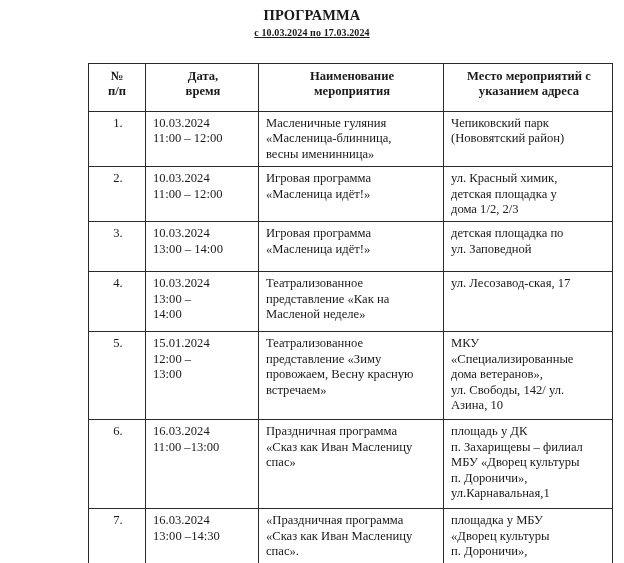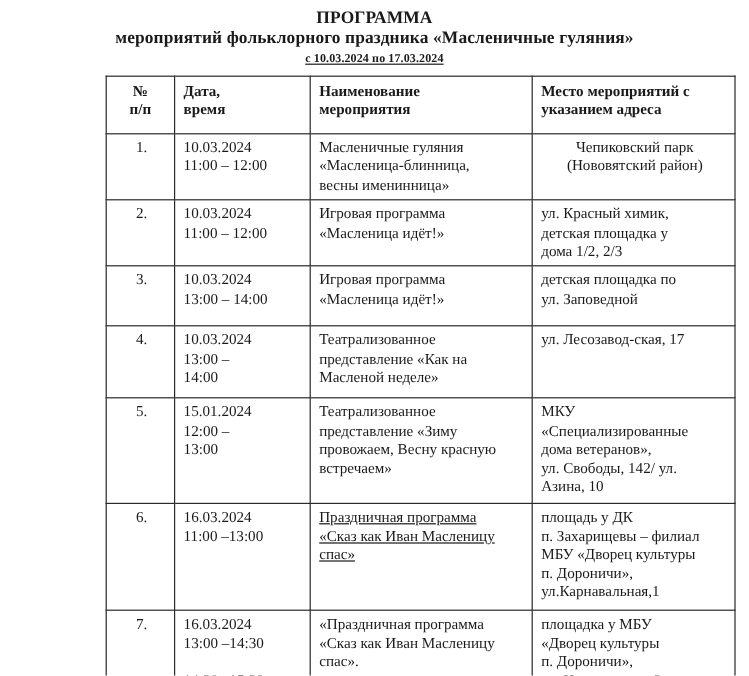--- a/index.html
+++ b/index.html
@@ -61,21 +61,21 @@
   table.program th,
   table.program td {
     border: 1px solid #2a2a2a;
     vertical-align: top;
     padding: 4px 5px 4px 7px;
     font-size: 12.6px;
     line-height: 15.4px;
   }
   table.program thead th {
     font-weight: bold;
-    text-align: left;
+    text-align: center;
     padding-top: 5px;
     padding-bottom: 4px;
   }
   table.program thead th.num-head {
     text-align: center;
     padding-left: 0;
     padding-right: 0;
   }
   td.num {
     text-align: center;
@@ -93,21 +93,20 @@
   tr.r6 > * { height: 80px; }
   tr.r7 > * { height: 80px; }
 </style>
 </head>
 <body>
 
 <div class="page">
 
   <div class="title-block">
     <div class="title-line title-line-1">ПРОГРАММА</div>
-    <div class="title-line title-line-2">мероприятий фольклорного праздника «Масленичные гуляния»</div>
     <div class="title-line title-line-3">с 10.03.2024 по 17.03.2024</div>
   </div>
 
   <div class="table-wrap">
     <table class="program">
       <colgroup>
         <col class="c-num">
           <col class="c-date">
           <col class="c-name">
           <col class="c-place">
@@ -125,21 +124,21 @@
         </tr>
       </thead>
       <tbody>
         <tr class="r1">
           <td class="num">1.</td>
           <td style="white-space: pre-line;">10.03.2024
 11:00 – 12:00</td>
           <td style="white-space: pre-line;">Масленичные гуляния
 «Масленица-блинница,
 весны именинница»</td>
-          <td style="white-space: pre-line; text-align: center;">Чепиковский парк
+          <td style="white-space: pre-line;">Чепиковский парк
 (Нововятский район)</td>
         </tr>
         <tr class="r2">
           <td class="num">2.</td>
           <td style="white-space: pre-line;">10.03.2024
 11:00 – 12:00</td>
           <td style="white-space: pre-line;">Игровая программа
 «Масленица идёт!»</td>
           <td style="white-space: pre-line;">ул. Красный химик,
 детская площадка у
@@ -176,21 +175,21 @@
           <td style="white-space: pre-line;">МКУ
 «Специализированные
 дома ветеранов»,
 ул. Свободы, 142/ ул.
 Азина, 10</td>
         </tr>
         <tr class="r6">
           <td class="num">6.</td>
           <td style="white-space: pre-line;">16.03.2024
 11:00 –13:00</td>
-          <td style="white-space: pre-line; text-decoration: underline;">Праздничная программа
+          <td style="white-space: pre-line;">Праздничная программа
 «Сказ как Иван Масленицу
 спас»</td>
           <td style="white-space: pre-line;">площадь у ДК
 п. Захарищевы – филиал
 МБУ «Дворец культуры
 п. Дороничи»,
 ул.Карнавальная,1</td>
         </tr>
         <tr class="r7">
           <td class="num">7.</td>

